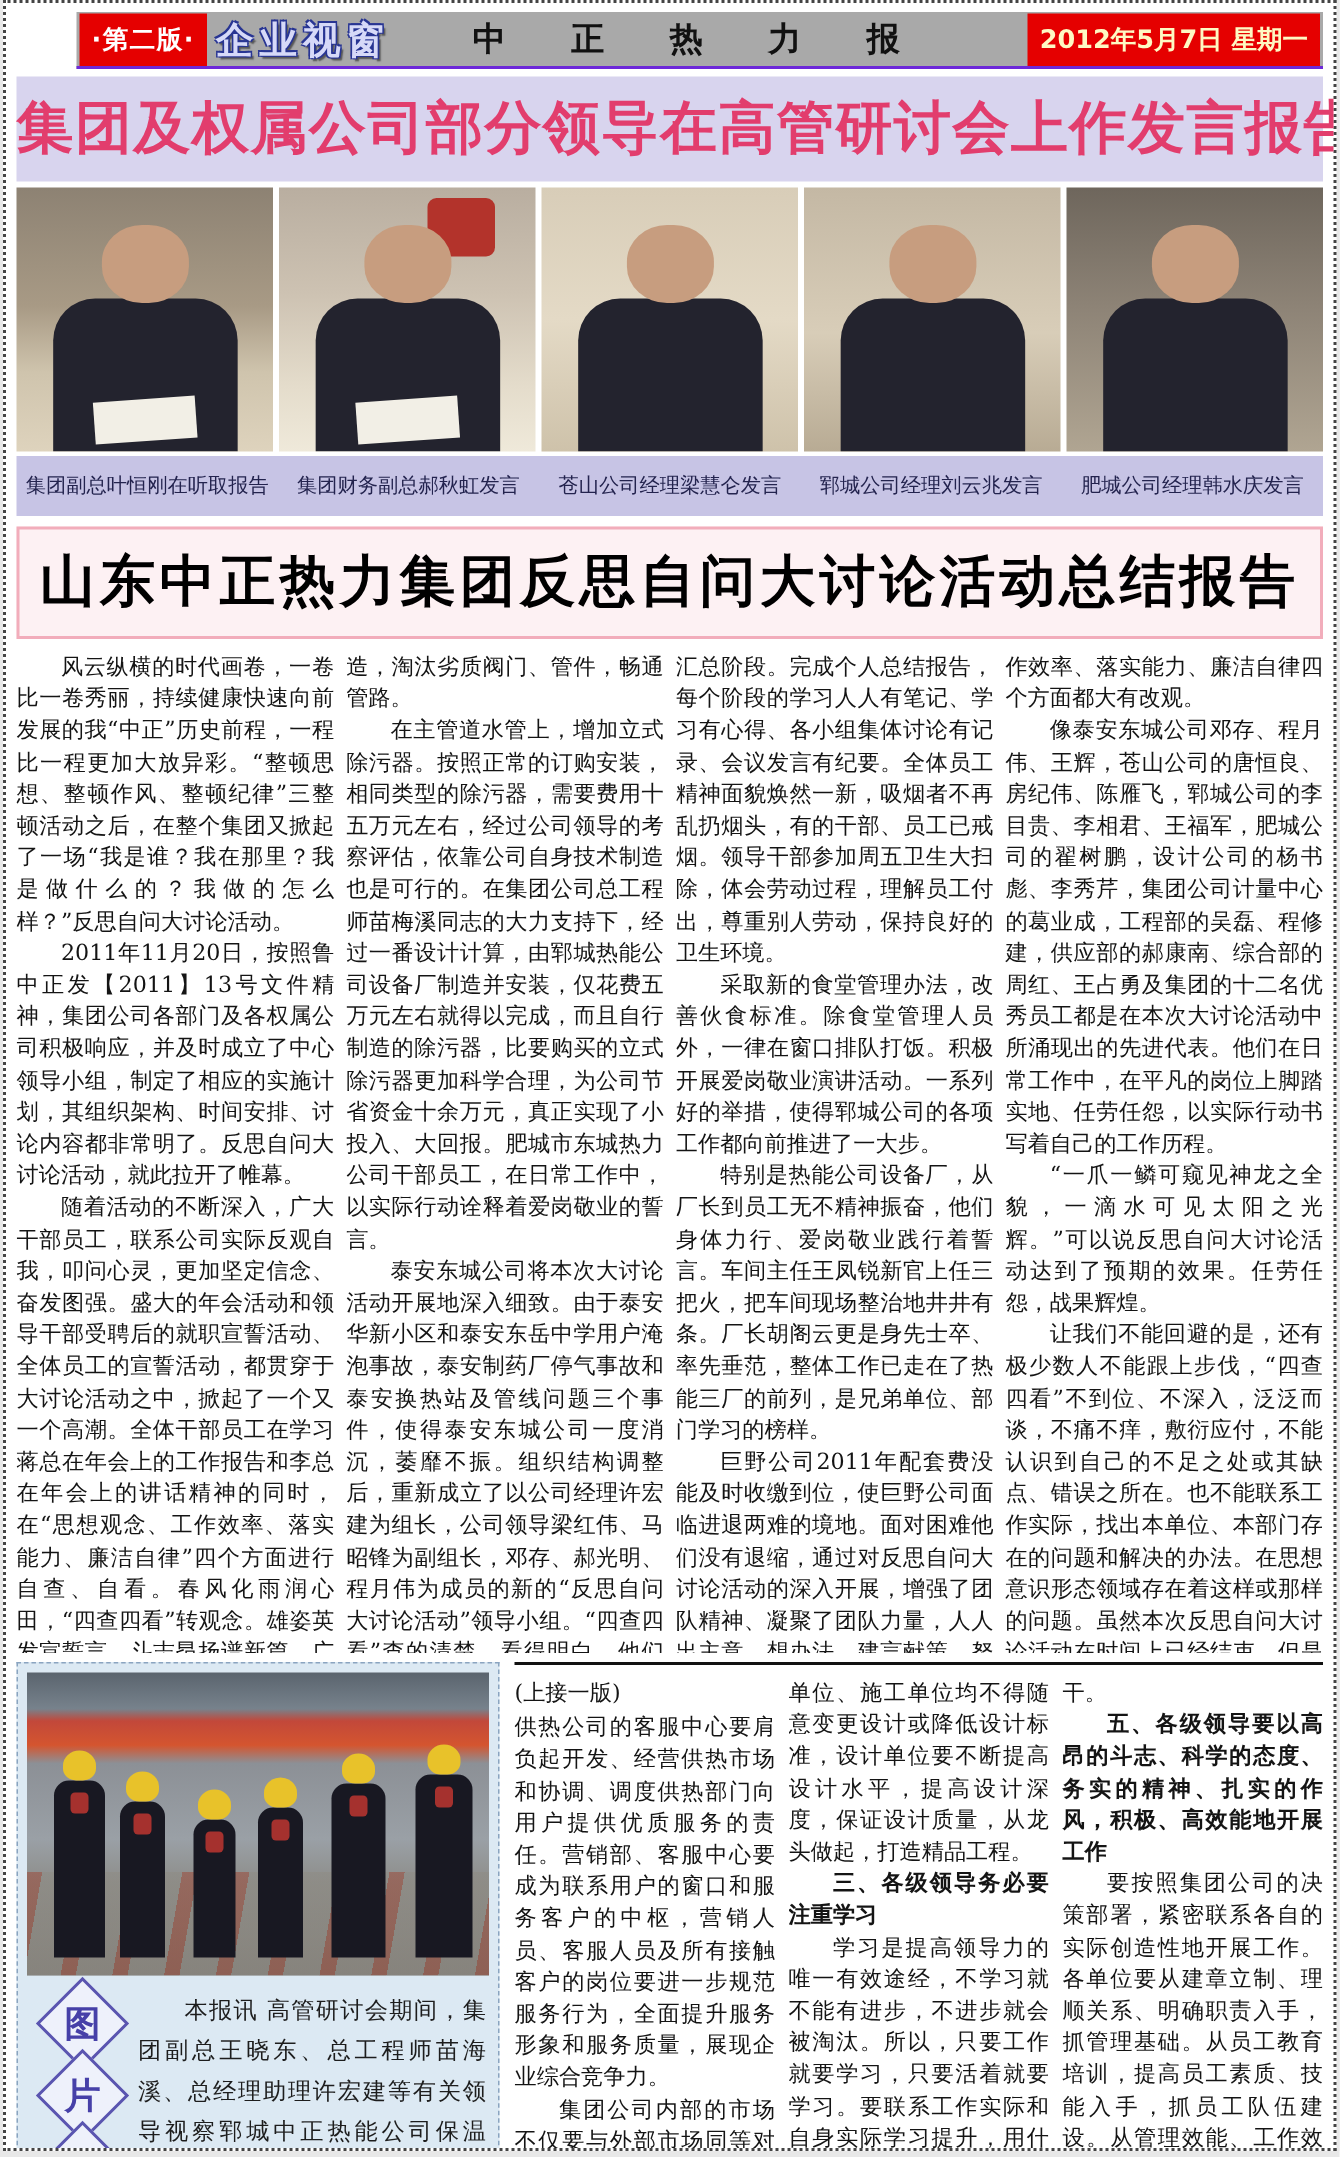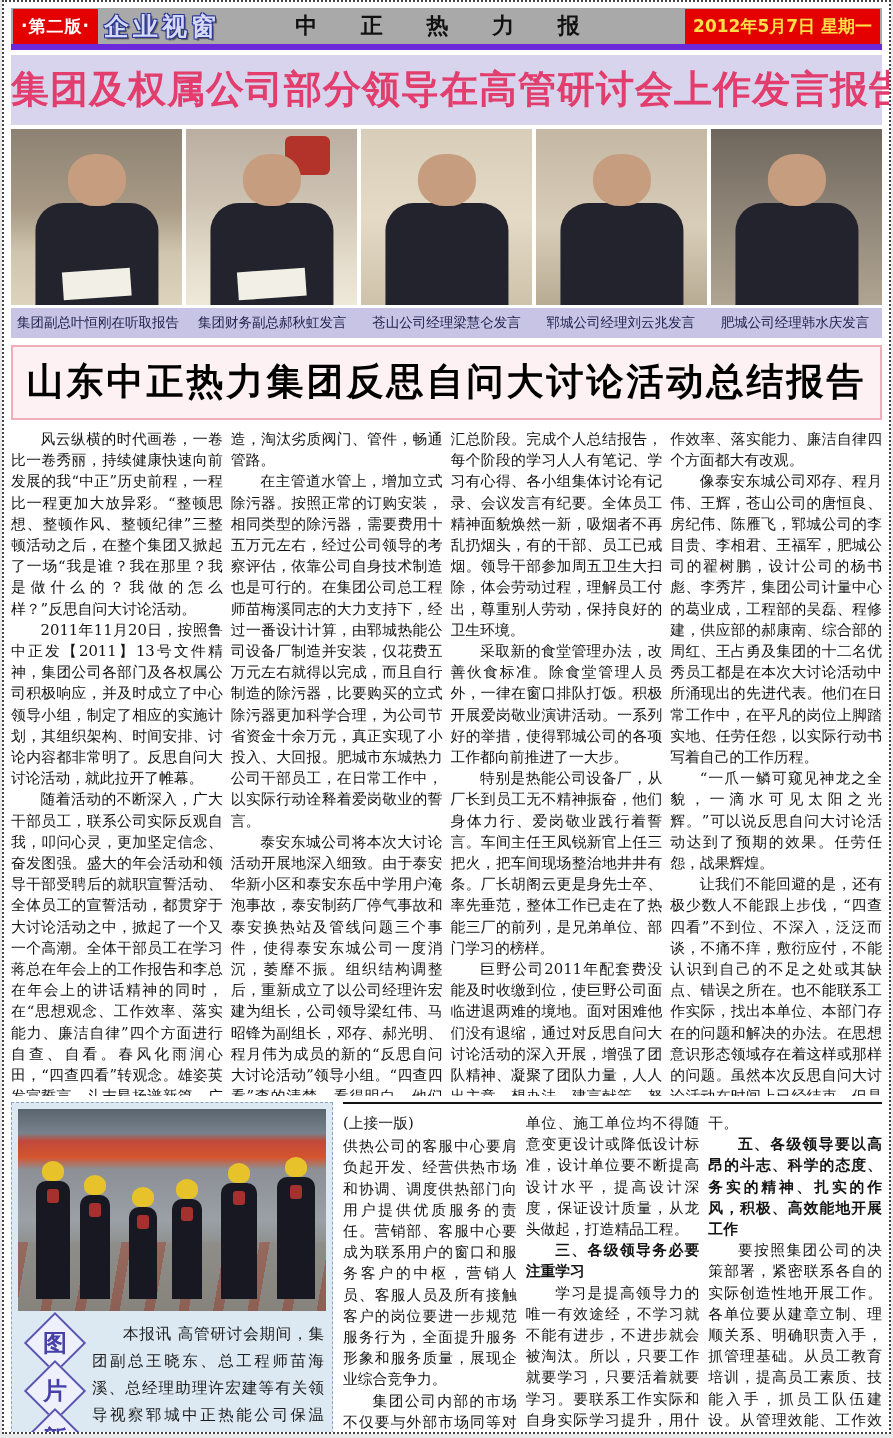--- a/index.html
+++ b/index.html
@@ -5,38 +5,38 @@
   html,body{margin:0;padding:0;background:#e8e8e8;}
   .page{
     position:relative;width:889px;height:1434px;margin:0 auto;
     background:#ffffff;border:2px dotted #444;box-sizing:border-box;
     font-family:"DejaVu Serif", serif;overflow:hidden;
   }
   .inner{padding:6px 7px;}
   
   .masthead{
     height:36px;background:#a9a9a9;display:flex;align-items:center;
-    border-bottom:6px solid #6d28d9;position:relative;
+    border-bottom:2px solid #6d28d9;position:relative;margin-left:40px;
   }
   .edition-box{
     background:#e50000;color:#fff;font-weight:bold;font-size:17px;
     padding:6px 8px;margin-left:2px;letter-spacing:1px;white-space:nowrap;
     font-family:"DejaVu Sans", sans-serif;
   }
   .section-logo{
     margin-left:6px;font-size:25px;font-weight:bold;letter-spacing:4px;
     color:#d6d9f8;white-space:nowrap;font-family:"DejaVu Sans", sans-serif;
     text-shadow:1px 1px 0 #283593,-1px -1px 0 #283593,1px -1px 0 #283593,-1px 1px 0 #283593,2px 2px 1px #555;
   }
   .paper-name{
     position:absolute;left:0;right:0;text-align:center;
     font-size:22px;font-weight:bold;letter-spacing:18px;color:#111;
   }
   .date-box{
-    margin-left:auto;background:#e50000;color:#fde047;font-weight:bold;
+    margin-left:auto;background:#e50000;color:#fef9c3;font-weight:bold;
     font-size:17px;padding:6px 8px;margin-right:2px;white-space:nowrap;
     font-family:"DejaVu Sans", sans-serif;
   }
   
   .headline1{
     margin-top:5px;background:#d8d4ee;text-align:center;
     font-size:38px;font-weight:bold;color:#e23d6d;letter-spacing:1px;
     padding:9px 0 10px;font-family:"DejaVu Sans", sans-serif;white-space:nowrap;
   }
   
@@ -59,21 +59,21 @@
   }
   .fig-paper{
     position:absolute;left:50%;bottom:4%;transform:translateX(-50%) rotate(-4deg);
     width:40%;height:16%;background:#f2efe6;
   }
   .fig-accent{
     position:absolute;left:58%;top:4%;width:26%;height:22%;
     background:#b3332b;border-radius:6px;
   }
   
-  .caption-row{display:flex;margin-top:3px;background:#c7c4e5;height:30px;}
+  .caption-row{display:flex;margin-top:3px;background:#c7c4e5;height:40px;}
   .caption{
     flex:1;display:flex;align-items:center;justify-content:center;
     font-size:13.5px;color:#23234e;white-space:nowrap;
   }
   
   .headline2-box{
     margin-top:7px;border:2px solid #f2adbb;background:#fdf1f3;
     padding:10px 2px 11px;text-align:center;
   }
   .headline2{

